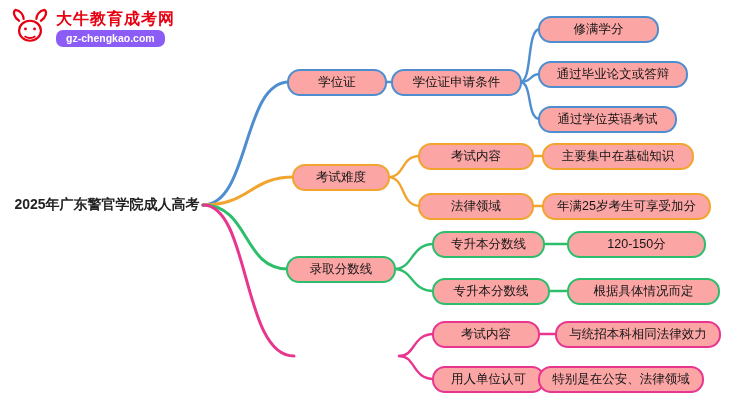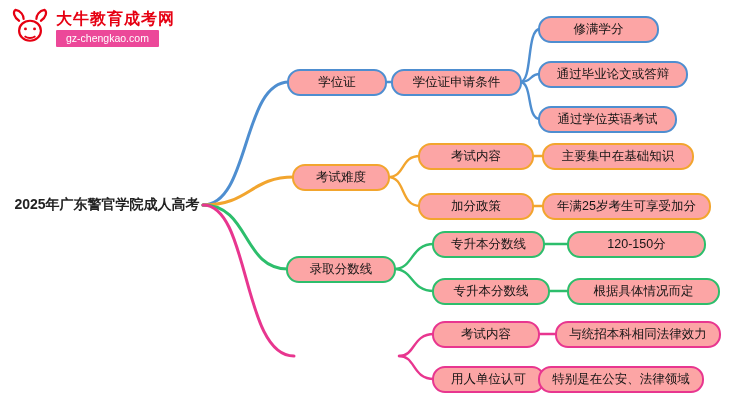--- a/index.html
+++ b/index.html
@@ -28,22 +28,22 @@
 
   .root {
     position:absolute; z-index:2; left:8px; top:196px; width:198px; height:18px;
     display:flex; align-items:center; justify-content:center;
     font-size:14px; font-weight:bold; color:#222; white-space:nowrap;
   }
 
   .logo { position:absolute; left:10px; top:8px; z-index:3; display:flex; align-items:center; gap:6px; }
   .logo-title { color:#e60012; font-weight:bold; font-size:16px; letter-spacing:1px; line-height:1.2; }
   .logo-url {
-    background:#ec4899; color:#ffffff; font-size:10.5px; line-height:1.4;
-    padding:1px 10px; border-radius:1px; margin-top:2px; width:fit-content;
+    background:#8b5cf6; color:#ffffff; font-size:10.5px; line-height:1.4;
+    padding:1px 10px; border-radius:7px; margin-top:2px; width:fit-content;font-weight:bold;
   }
 </style>
 </head>
 <body>
 
 <div class="canvas">
 
   <svg class="connectors" width="750" height="410" aria-hidden="true">
 
     <path class="st-blue main" d="M203,205 C250,205 242,82 289,82"></path>
@@ -90,21 +90,21 @@
 
   <div class="box b-blue" style="left:287px;top:69px;width:100px;">学位证</div>
   <div class="box b-blue" style="left:391px;top:69px;width:131px;">学位证申请条件</div>
   <div class="box b-blue" style="left:538px;top:16px;width:121px;">修满学分</div>
   <div class="box b-blue" style="left:538px;top:61px;width:150px;">通过毕业论文或答辩</div>
   <div class="box b-blue" style="left:538px;top:106px;width:139px;">通过学位英语考试</div>
 
   <div class="box b-orange" style="left:292px;top:164px;width:98px;">考试难度</div>
   <div class="box b-orange" style="left:418px;top:143px;width:116px;">考试内容</div>
   <div class="box b-orange" style="left:542px;top:143px;width:152px;">主要集中在基础知识</div>
-  <div class="box b-orange" style="left:418px;top:193px;width:116px;">加分政策</div>
+  <div class="box b-orange" style="left:418px;top:193px;width:116px;">法律领域</div>
   <div class="box b-orange" style="left:542px;top:193px;width:169px;">年满25岁考生可享受加分</div>
 
   <div class="box b-green" style="left:286px;top:256px;width:110px;">录取分数线</div>
   <div class="box b-green" style="left:432px;top:231px;width:113px;">专升本分数线</div>
   <div class="box b-green" style="left:567px;top:231px;width:139px;">120-150分</div>
   <div class="box b-green" style="left:432px;top:278px;width:118px;">专升本分数线</div>
   <div class="box b-green" style="left:567px;top:278px;width:153px;">根据具体情况而定</div>
 
   <div class="box b-pink" style="left:432px;top:321px;width:108px;">考试内容</div>
   <div class="box b-pink" style="left:555px;top:321px;width:166px;">与统招本科相同法律效力</div>

